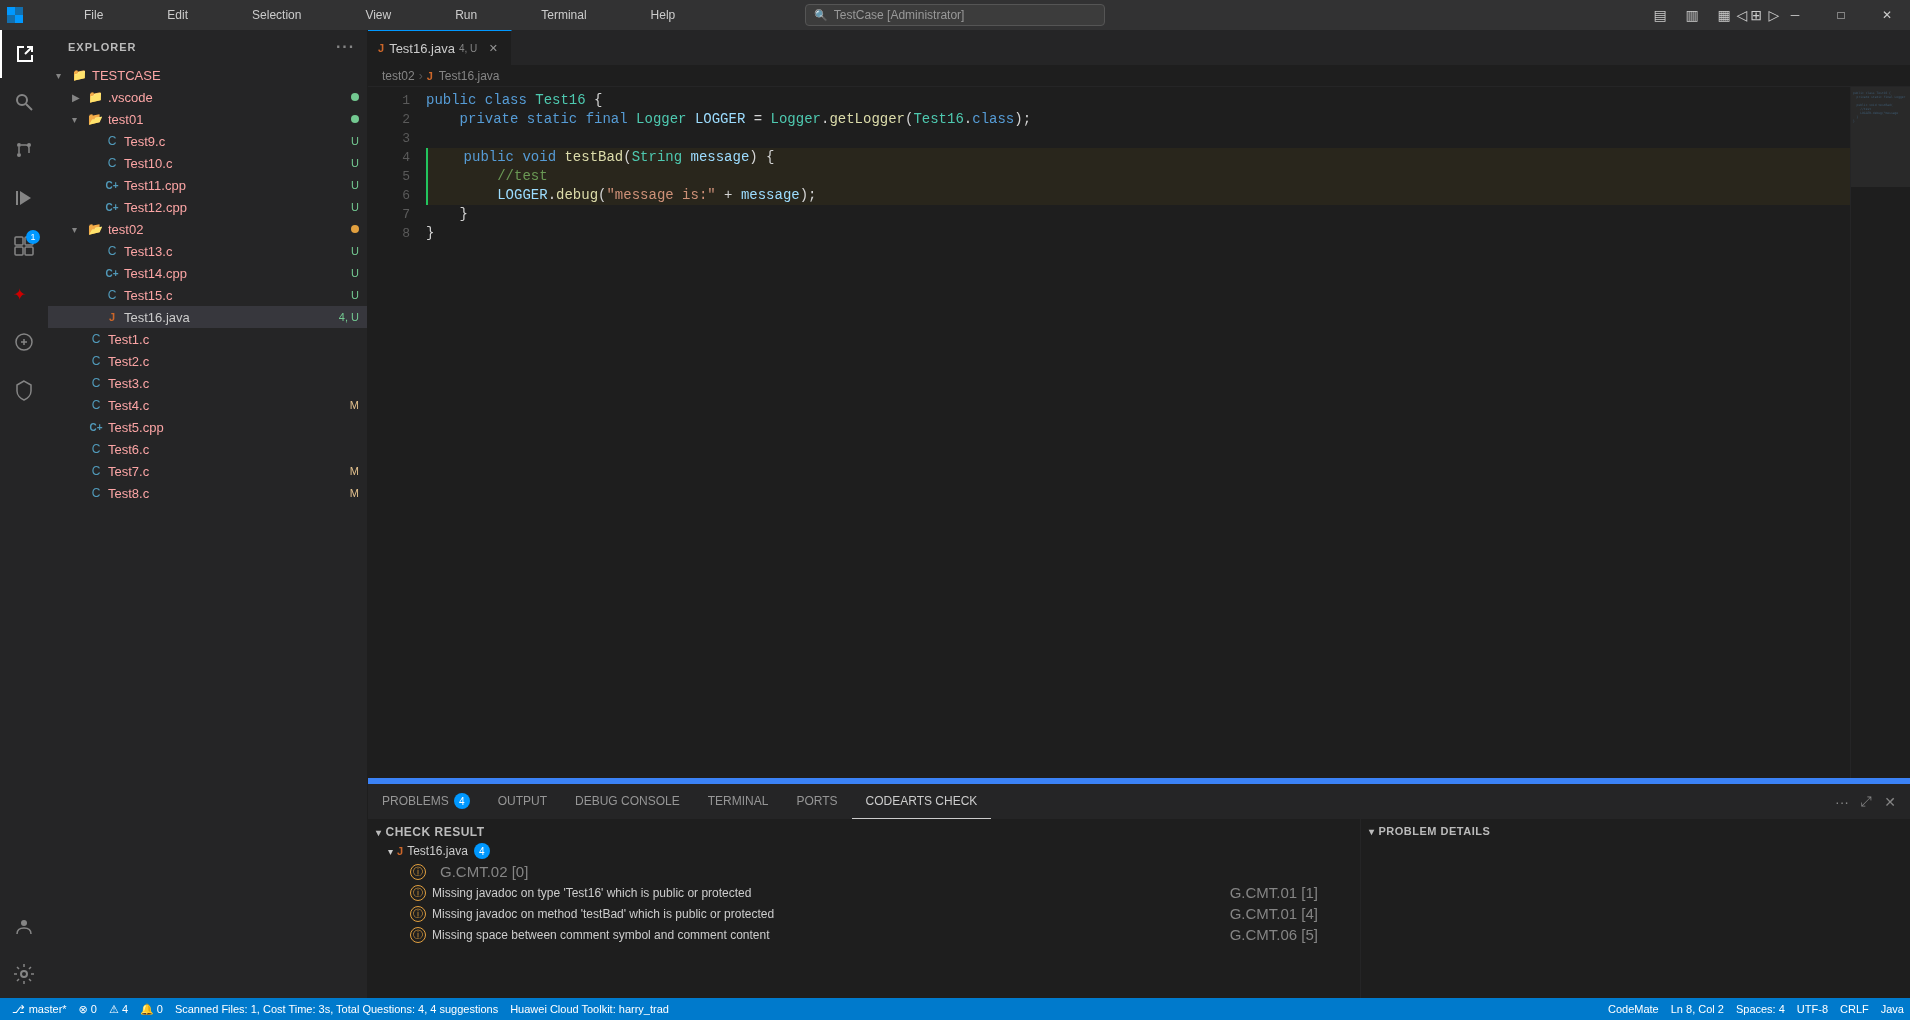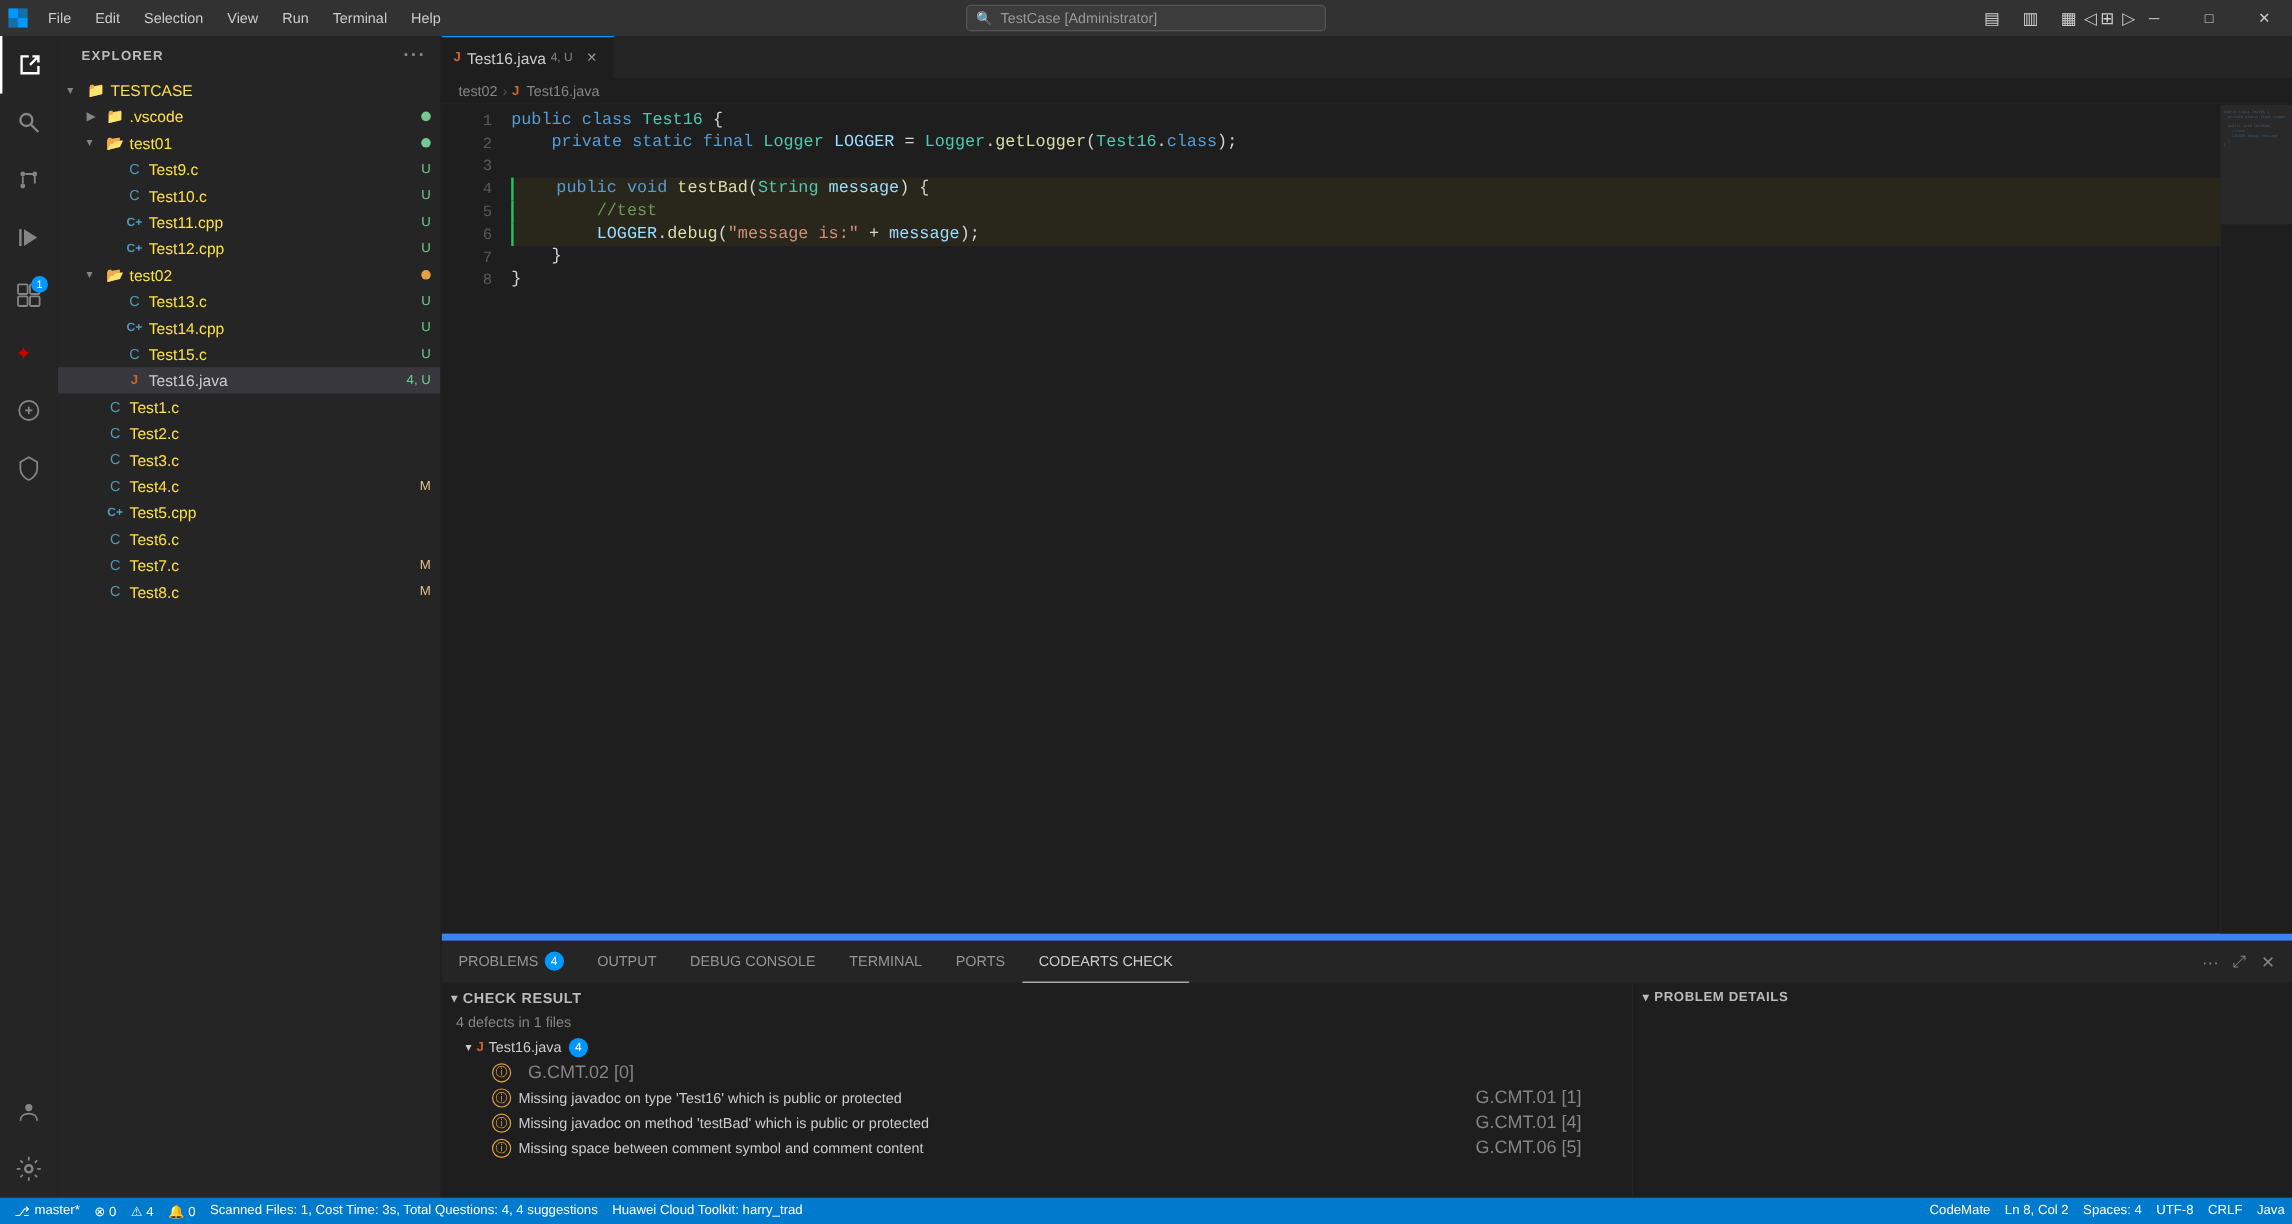--- a/index.html
+++ b/index.html
@@ -21,20 +21,21 @@
       background: #323233;
       display: flex;
       align-items: center;
       flex-shrink: 0;
       position: relative;
     }
     .titlebar-menu {
       display: flex;
       align-items: flex-start;
       height: 100%;
+      gap: 44px;
     }
     .titlebar-logo {
       width: 30px;
       height: 30px;
       display: flex;
       align-items: center;
       justify-content: center;
       color: #0098ff;
       font-size: 16px;
     }
@@ -180,21 +181,21 @@
       height: 16px;
       margin-right: 4px;
       font-size: 12px;
       flex-shrink: 0;
       display: flex;
       align-items: center;
       justify-content: center;
     }
     .tree-item .file-name {
       flex: 1;
-      color: #fde047;
+      color: #fca5a5;
     }
     .tree-item .badge-letter {
       font-size: 11px;
       margin-left: 4px;
       margin-right: 8px;
     }
     .badge-u { color: #73c991; }
     .badge-m { color: #e2c08d; }
     .badge-dot-green { width: 8px; height: 8px; background: #73c991; border-radius: 50%; margin-left: auto; margin-right: 8px; }
 
@@ -874,21 +875,20 @@
         </div>
 
         <div class="check-result-area">
           <div class="check-left">
 
             <div class="section-header">
               <span class="arrow">▾</span>
               <span>CHECK RESULT</span>
             </div>
 
-            <div class="check-summary">4 defects in 1 files</div>
 
             <div class="check-file">
               <span class="arrow">▾</span>
               <span style="color:#cc6629;font-weight:bold;font-size:11px;margin-right:4px;">J</span>
               <span>Test16.java</span>
               <div class="file-badge">4</div>
             </div>
 
             <div class="check-issue">
               <div class="issue-icon">ⓘ</div>

